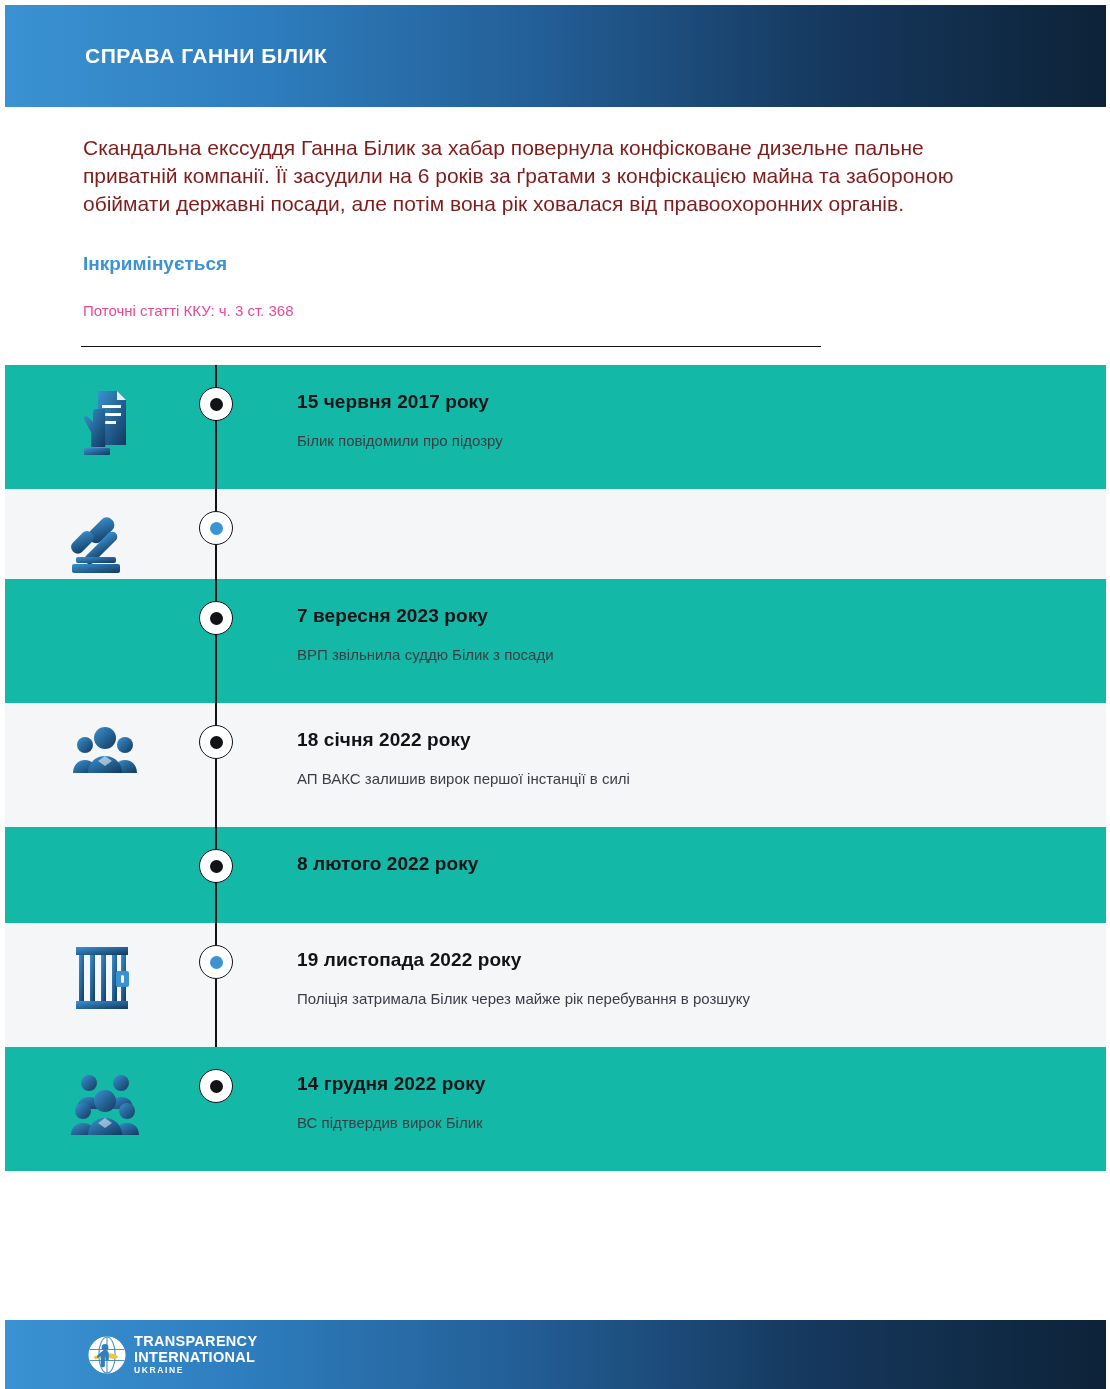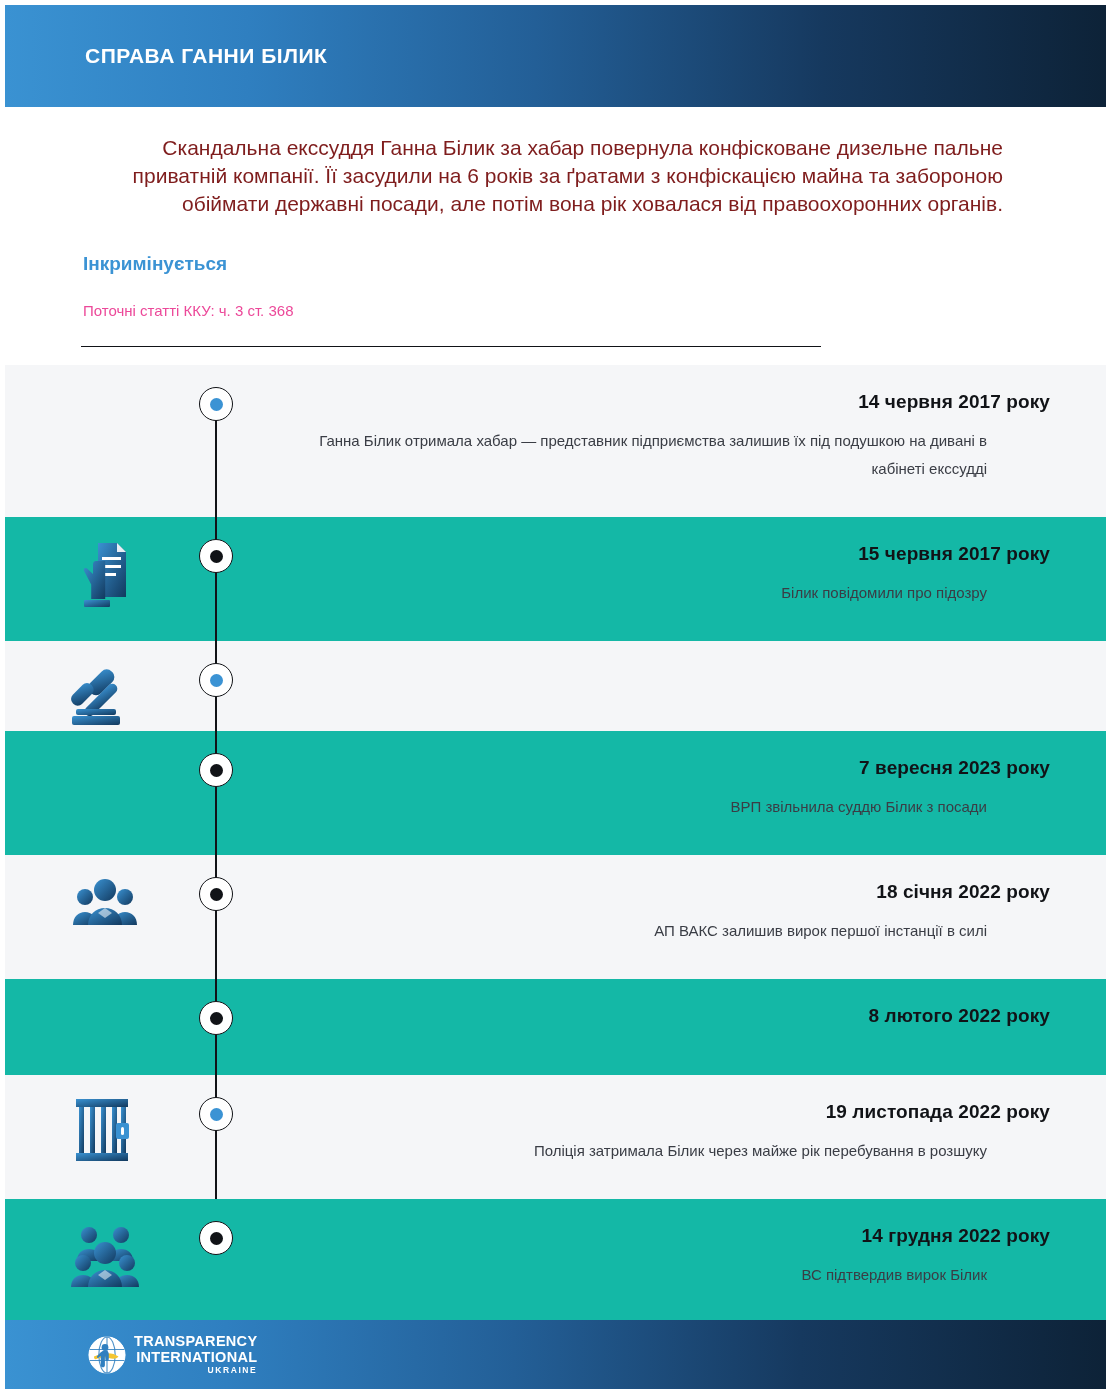--- a/index.html
+++ b/index.html
@@ -10,21 +10,20 @@
     background: #ffffff;
     font-family: "Liberation Sans", "DejaVu Sans", sans-serif;
   }
 
   .page {
     position: relative;
     width: 1106px;
     height: 1389px;
     background: #ffffff;
     overflow: hidden;
-    text-align: right;
   }
 
   
   .header {
     position: absolute;
     left: 5px;
     top: 5px;
     width: 1105px;
     height: 102px;
     background: linear-gradient(90deg, #3a92d2 0%, #2f7fc0 22%, #235f97 48%, #16395f 74%, #0d2237 100%);
@@ -212,33 +211,20 @@
 
   <div class="intro">
     <p class="intro-paragraph">Скандальна екссуддя Ганна Білик за хабар повернула конфісковане дизельне пальне приватній компанії. Її засудили на 6 років за ґратами з конфіскацією майна та забороною обіймати державні посади, але потім вона рік ховалася від правоохоронних органів.</p>
   </div>
 
   <div class="section-heading">Інкримінується</div>
   <div class="articles-line">Поточні статті ККУ: ч. 3 ст. 368</div>
   <div class="divider"></div>
 
   <div class="timeline" id="timeline">
-      <div class="tl-row shade">
-        <div class="tl-icon-cell empty"></div>
-        <div class="tl-axis-cell">
-          <div class="tl-line top-cut"></div>
-          <div class="tl-dot blue">
-            <i></i>
-          </div>
-        </div>
-        <div class="tl-text-cell">
-          <div class="tl-date">14 червня 2017 року</div>
-          <div class="tl-desc">Ганна Білик отримала хабар — представник підприємства залишив їх під подушкою на дивані в кабінеті екссудді</div>
-        </div>
-      </div>
       <div class="tl-row plain">
         <div class="tl-icon-cell">
           <svg width="62" height="74" viewBox="0 0 62 74">
             <defs>
               <linearGradient id="g_handdocumenticon" x1="0" y1="0" x2="1" y2="1">
                 <stop offset="0%" stop-color="#3a92d2"></stop>
                 <stop offset="100%" stop-color="#12395e"></stop>
               </linearGradient>
             </defs>
             <path d="M24 4h19l9 9v45H24z" fill="url(#g_handdocumenticon)"></path>

